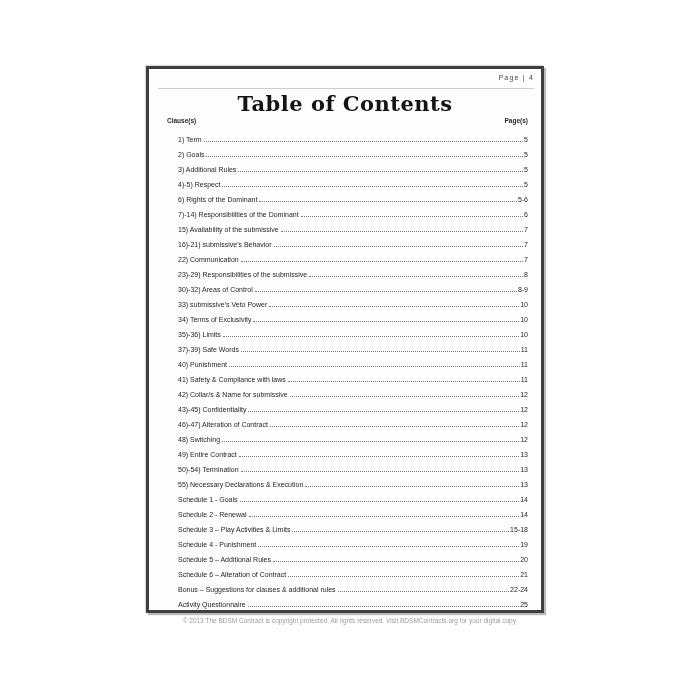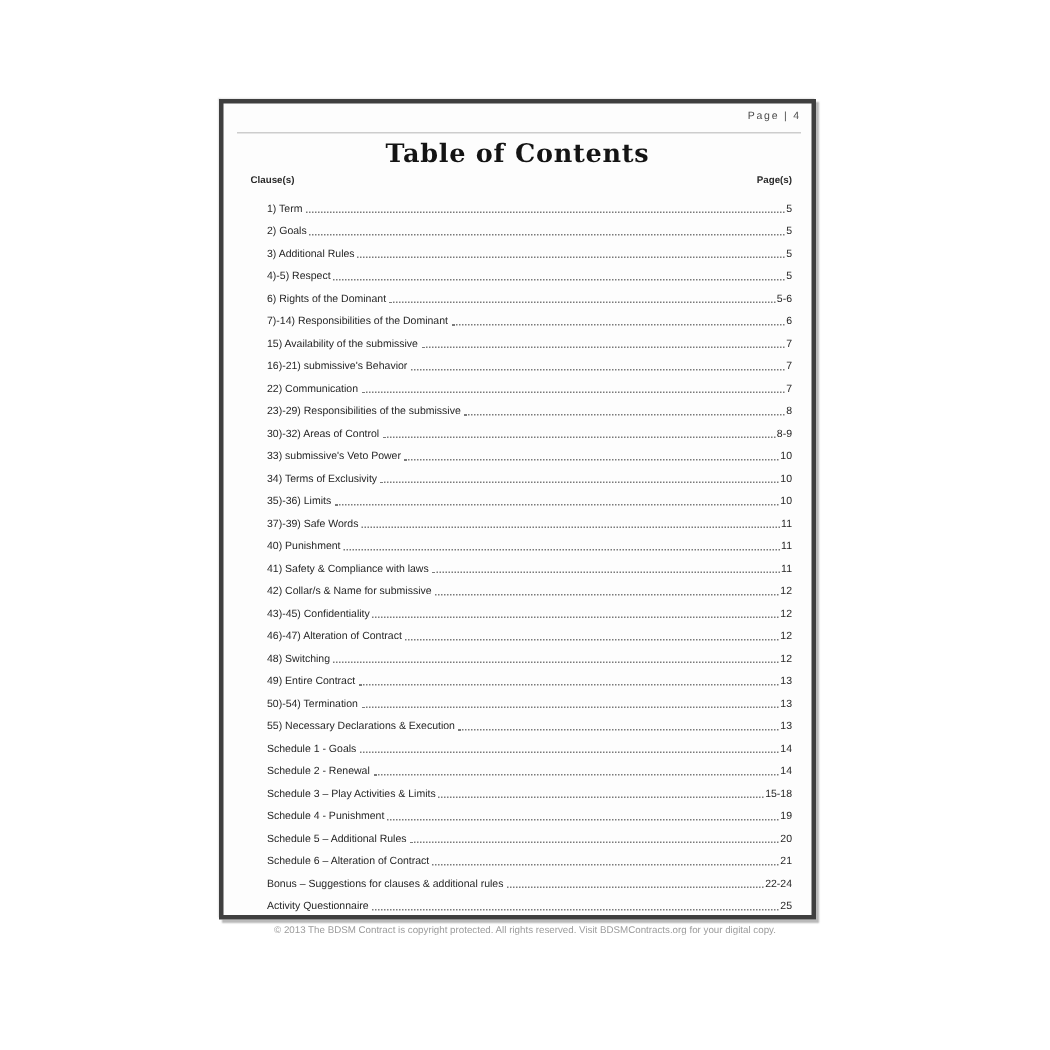--- a/index.html
+++ b/index.html
@@ -47,21 +47,21 @@
   }
   .title {
     position: absolute;
     top: 23px;
     left: 0;
     right: 0;
     margin: 0;
     text-align: center;
     font-family: "DejaVu Serif", serif;
     font-weight: 700;
-    font-size: 17px;
+    font-size: 21px;
     line-height: 23px;
     color: #141414;
     letter-spacing: 0.5px;
   }
   .col-headers {
     position: absolute;
     top: 48px;
     left: 18px;
     right: 13px;
     display: flex;

